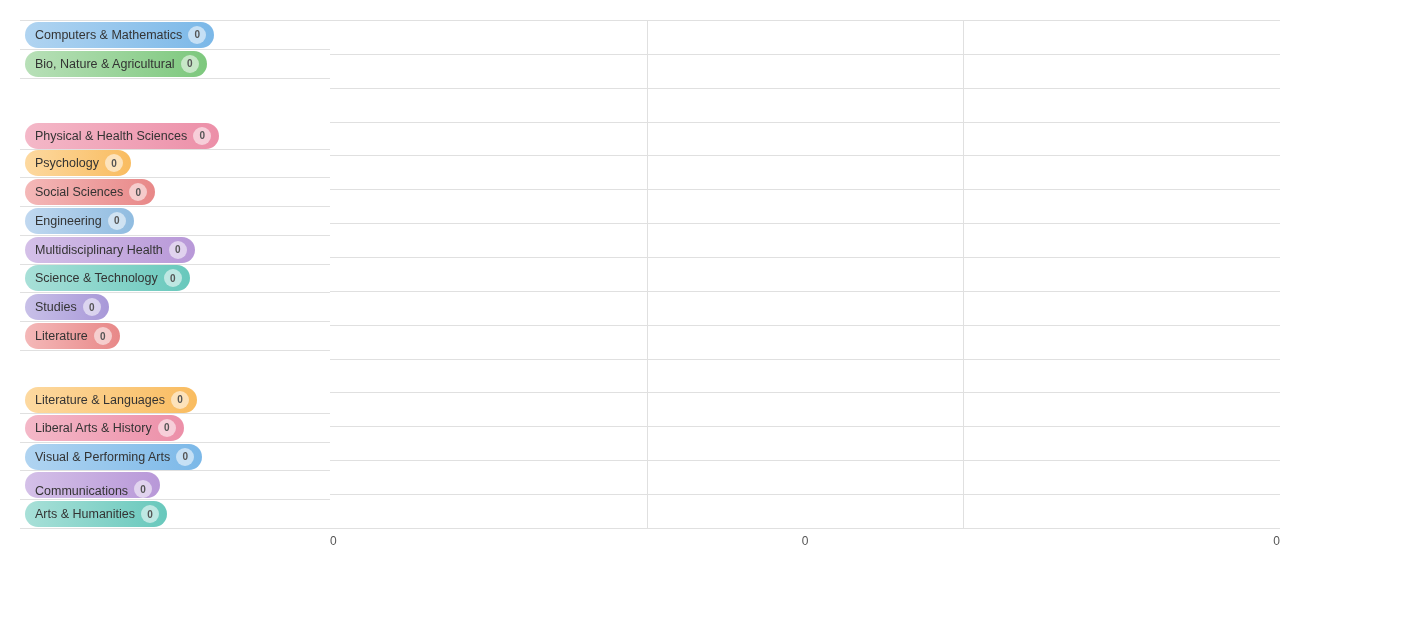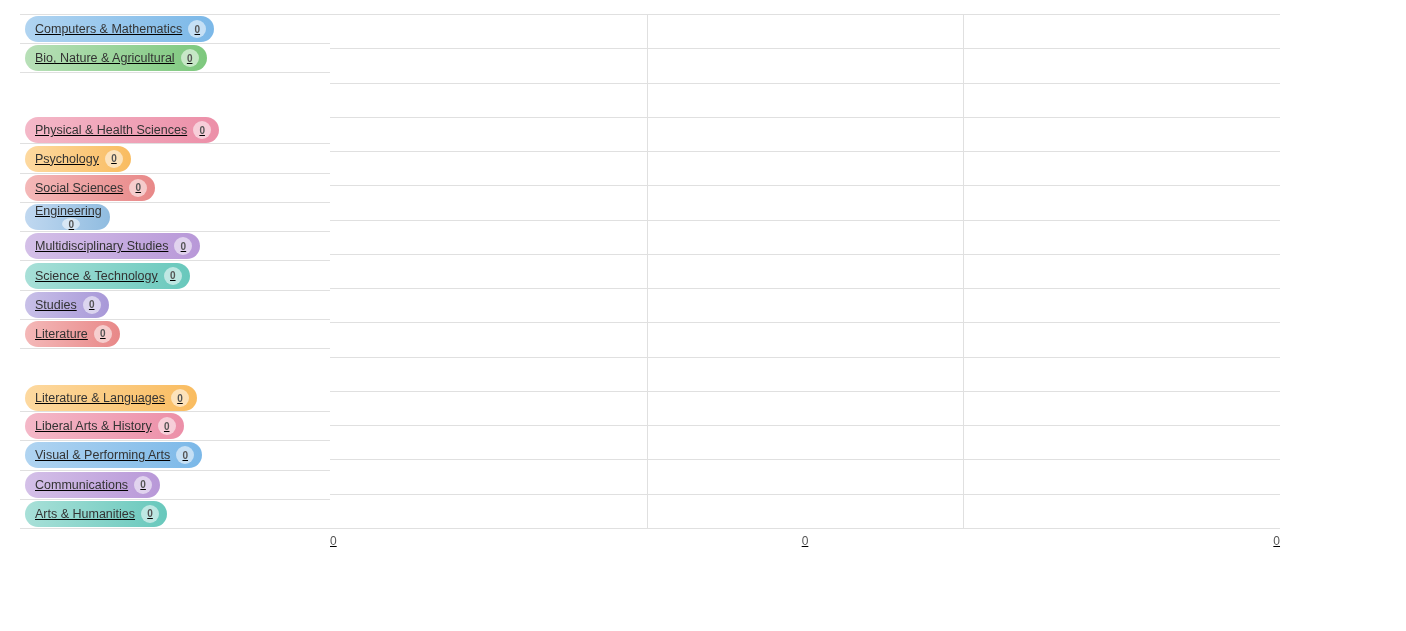--- a/index.html
+++ b/index.html
@@ -7,22 +7,21 @@
       width: 1406px;
       height: 631px;
       background: #fff;
       font-family: Arial, sans-serif;
       overflow: hidden;
     }
     .chart-container {
       width: 1300px;
       height: 631px;
       position: relative;
-      padding: 6px 20px 50px 20px;
-      text-decoration: underline;
+      padding: 12px 20px 50px 20px;
     }
     .chart-title {
       font-size: 17px;
       font-weight: bold;
       color: #222;
       text-align: left;
       margin-bottom: 8px;
       letter-spacing: 0.3px;
     }
     .source-label {
@@ -110,29 +109,29 @@
       padding-top: 5px;
     }
     .x-label:last-child {
       text-align: right;
     }
     .pill-computers { background: linear-gradient(to right, #b0d4f1, #7bb8e8); }
     .pill-bio { background: linear-gradient(to right, #b8e0b8, #7dc87d); }
     .pill-physical { background: linear-gradient(to right, #f4b8c8, #ec8fa8); margin-top: 44px; }
     .pill-psychology { background: linear-gradient(to right, #fdd9a0, #f9bc60); }
     .pill-social { background: linear-gradient(to right, #f4b8b8, #e88888); justify-content: flex-end; }
-    .pill-engineering { background: linear-gradient(to right, #c0d8f0, #90bce0); flex-direction: column; }
+    .pill-engineering { background: linear-gradient(to right, #c0d8f0, #90bce0); }
     .pill-multi { background: linear-gradient(to right, #d4c0e8, #b898d8); }
     .pill-science { background: linear-gradient(to right, #a8e0d8, #68c8bc); }
     .pill-business { background: linear-gradient(to right, #c8c0e8, #a898d8); }
     .pill-education { background: linear-gradient(to right, #f4b8b8, #e88888); }
     .pill-literature { background: linear-gradient(to right, #fdd9a0, #f9bc60); margin-top: 36px; }
     .pill-liberal { background: linear-gradient(to right, #f4b8c8, #ec8fa8); }
     .pill-visual { background: linear-gradient(to right, #b0d4f1, #7bb8e8); }
-    .pill-communications { background: linear-gradient(to right, #d4c0e8, #b898d8); }
+    .pill-communications { background: linear-gradient(to right, #d4c0e8, #b898d8); align-items: flex-end; }
     .pill-arts { background: linear-gradient(to right, #a8e0d8, #68c8bc); align-items: center; }
   </style>
 </head>
 <body>
 
 <div class="chart-container">
   <div class="chart-title"></div>
   <div class="source-label"></div>
 
   <div style="display:flex; flex-direction:column; height: calc(100% - 30px);">
@@ -170,21 +169,21 @@
             </div>
           </div>
           <div class="y-row">
             <div class="label-pill pill-engineering">
               <span>Engineering</span>
               <span class="pill-value">0</span>
             </div>
           </div>
           <div class="y-row">
             <div class="label-pill pill-multi">
-              <span>Multidisciplinary Studies</span>
+              <span>Multidisciplinary Health</span>
               <span class="pill-value">0</span>
             </div>
           </div>
           <div class="y-row">
             <div class="label-pill pill-science">
               <span>Science &amp; Technology</span>
               <span class="pill-value">0</span>
             </div>
           </div>
           <div class="y-row">

